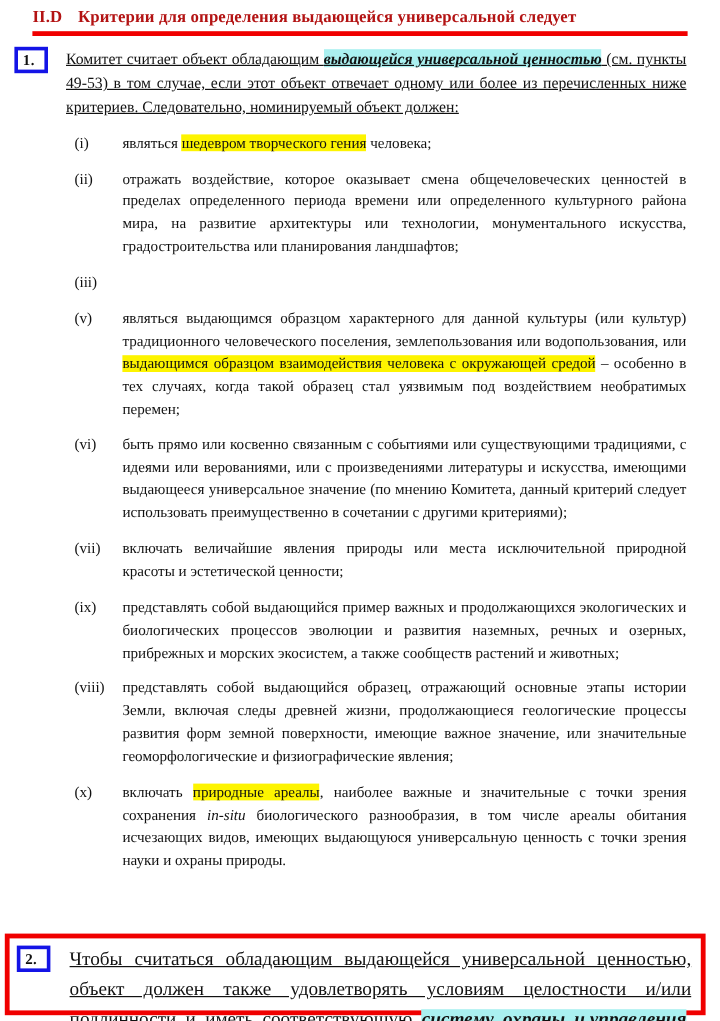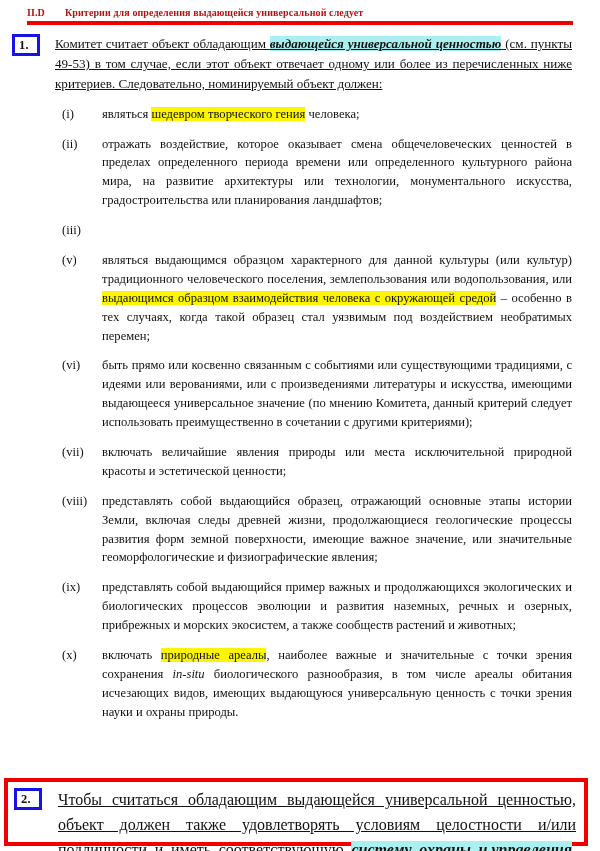--- a/index.html
+++ b/index.html
@@ -25,21 +25,21 @@
 
   
   .header-wrap {
     position: relative;
     margin: 7px 27px 0 27px;
   }
   .header-row {
     display: flex;
     align-items: baseline;
     font-weight: bold;
-    font-size: 10px;
+    font-size: 14px;
     color: #b31313;
     letter-spacing: 0.1px;
   }
   .header-num {
     width: 38px;
     flex: 0 0 38px;
   }
   .header-title {
     flex: 1 1 auto;
   }
@@ -220,27 +220,27 @@
       <div class="item-marker">(vi)</div>
       <div class="item-text">быть прямо или косвенно связанным с событиями или существующими традициями, с идеями или верованиями, или с произведениями литературы и искусства, имеющими выдающееся универсальное значение (по мнению Комитета, данный критерий следует использовать преимущественно в сочетании с другими критериями);</div>
     </div>
 
     <div class="item">
       <div class="item-marker">(vii)</div>
       <div class="item-text">включать величайшие явления природы или места исключительной природной красоты и эстетической ценности;</div>
     </div>
 
     <div class="item">
+      <div class="item-marker">(ix)</div>
+      <div class="item-text">представлять собой выдающийся пример важных и продолжающихся экологических и биологических процессов эволюции и развития наземных, речных и озерных, прибрежных и морских экосистем, а также сообществ растений и животных;</div>
+    </div>
+
+    <div class="item">
       <div class="item-marker">(viii)</div>
       <div class="item-text">представлять собой выдающийся образец, отражающий основные этапы истории Земли, включая следы древней жизни, продолжающиеся геологические процессы развития форм земной поверхности, имеющие важное значение, или значительные геоморфологические и физиографические явления;</div>
-    </div>
-
-    <div class="item">
-      <div class="item-marker">(ix)</div>
-      <div class="item-text">представлять собой выдающийся пример важных и продолжающихся экологических и биологических процессов эволюции и развития наземных, речных и озерных, прибрежных и морских экосистем, а также сообществ растений и животных;</div>
     </div>
 
     <div class="item">
       <div class="item-marker">(x)</div>
       <div class="item-text"><span>включать </span><span class="hl-yellow">природные ареалы</span><span>, наиболее важные и значительные с точки зрения сохранения </span><span class="it">in-situ</span><span> биологического разнообразия, в том числе ареалы обитания исчезающих видов, имеющих выдающуюся универсальную ценность с точки зрения науки и охраны природы.</span></div>
     </div>
 
   </div>
 
   <div class="boxed">

